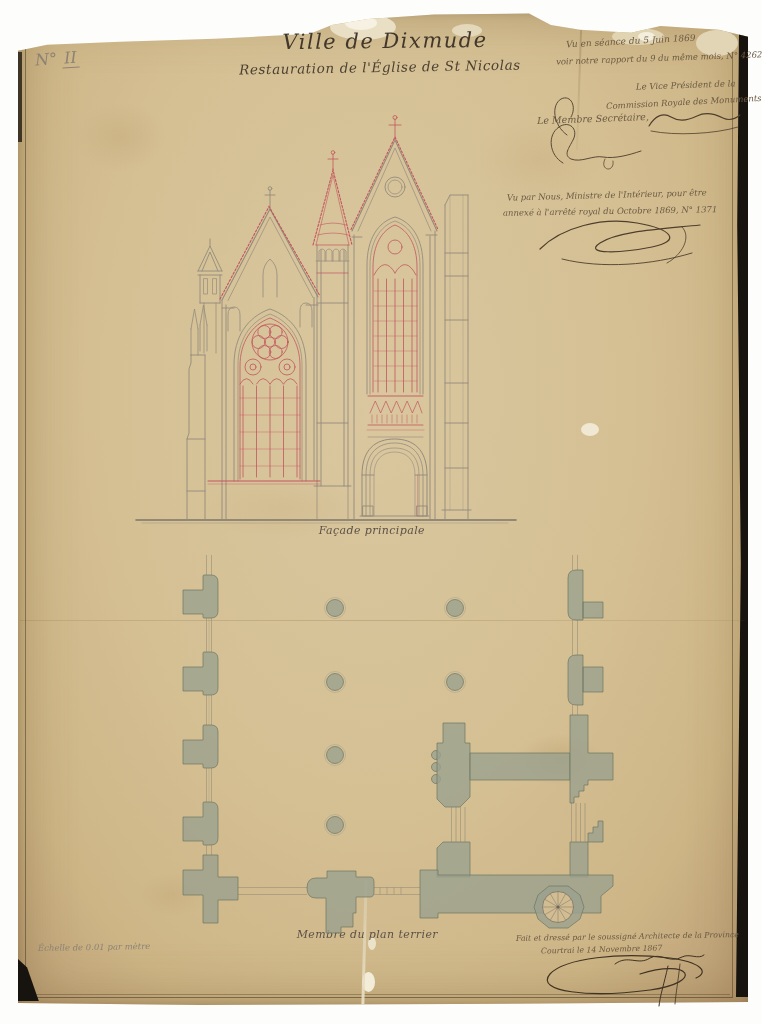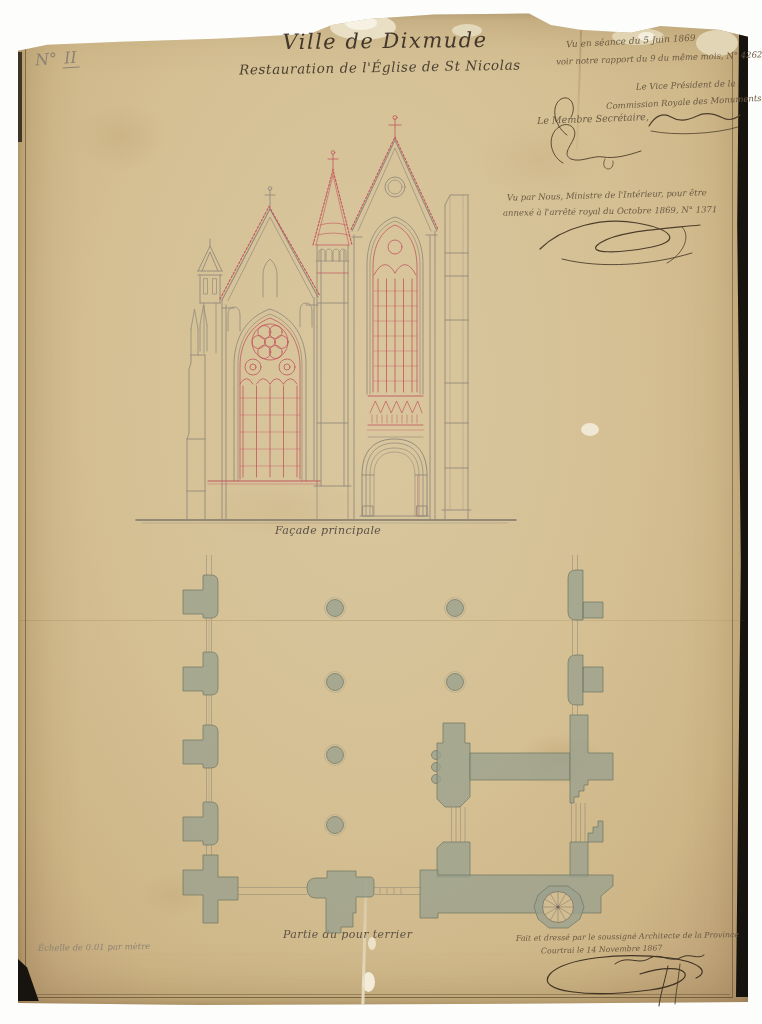--- a/index.html
+++ b/index.html
@@ -16,21 +16,21 @@
   .frame2{position:absolute;left:10px;right:18px;bottom:10px;height:0;
     border-bottom:1px solid rgba(70,54,32,.35);}
   .blackedge{position:absolute;background:#17130e;}
   .stain,.tear{position:absolute;border-radius:50%;}
   .crease{position:absolute;pointer-events:none;}
   
   .hw{position:absolute;font-style:italic;color:#6b5a44;white-space:nowrap;line-height:1.1;}
   .pencil{color:#8d8374;}
   .title-main{font-size:21px;letter-spacing:1.5px;color:#42372a;text-align:center;}
   .title-sub{font-size:13.5px;letter-spacing:.6px;color:#4c4031;text-align:center;}
-  .cap{font-size:11px;color:#5c5146;text-align:left;letter-spacing:.4px;}
+  .cap{font-size:11px;color:#5c5146;text-align:right;letter-spacing:.4px;}
   svg{position:absolute;overflow:visible;}
 </style>
 </head>
 <body>
 
 <div id="stage">
   <div id="paper">
     <div class="frame"></div>
     <div class="frame2"></div>
 
@@ -70,21 +70,21 @@
   <div class="hw" style="left:566px;top:37px;font-size:9px;transform:rotate(-3deg);">Vu en séance du 5 Juin 1869</div>
   <div class="hw" style="left:556px;top:54px;font-size:8.5px;transform:rotate(-2deg);">voir notre rapport du 9 du même mois, N° 4262</div>
   <div class="hw" style="left:636px;top:81px;font-size:8.5px;transform:rotate(-2deg);">Le Vice Président de la</div>
   <div class="hw" style="left:606px;top:98px;font-size:8.5px;transform:rotate(-3deg);">Commission Royale des Monuments</div>
   <div class="hw" style="left:537px;top:114px;font-size:9.5px;transform:rotate(-2deg);">Le Membre Secrétaire,</div>
 
   <div class="hw" style="left:507px;top:191px;font-size:8.5px;transform:rotate(-1.5deg);">Vu par Nous, Ministre de l'Intérieur, pour être</div>
   <div class="hw" style="left:503px;top:207px;font-size:8.5px;transform:rotate(-1deg);">annexé à l'arrêté royal du  Octobre 1869, N° 1371</div>
 
   <div class="hw cap" style="left:275px;top:525px;width:150px;">Façade principale</div>
-  <div class="hw cap" style="left:283px;top:929px;width:155px;">Partie du pour terrier</div>
+  <div class="hw cap" style="left:283px;top:929px;width:155px;">Membre du plan terrier</div>
 
   <div class="hw pencil" style="left:38px;top:943px;font-size:8.5px;transform:rotate(-1deg);">Échelle de 0.01 par mètre</div>
 
   <div class="hw" style="left:516px;top:933px;font-size:7.8px;transform:rotate(-1deg);">Fait et dressé par le soussigné Architecte de la Province</div>
   <div class="hw" style="left:541px;top:946px;font-size:7.8px;transform:rotate(-1.5deg);">Courtrai le 14 Novembre 1867</div>
 
   <svg style="left:645px;top:108px;" width="100" height="30" viewBox="0 0 100 30">
     <g fill="none" stroke="#4e3e2c" stroke-linecap="round">
       <path d="M4 18 C10 8 18 4 26 9 C34 14 44 12 52 8 C60 4 70 6 78 10 C84 13 90 11 95 7" stroke-width="1.1"></path>
       <path d="M6 23 C30 28 70 26 93 19" stroke-width="0.8"></path>

